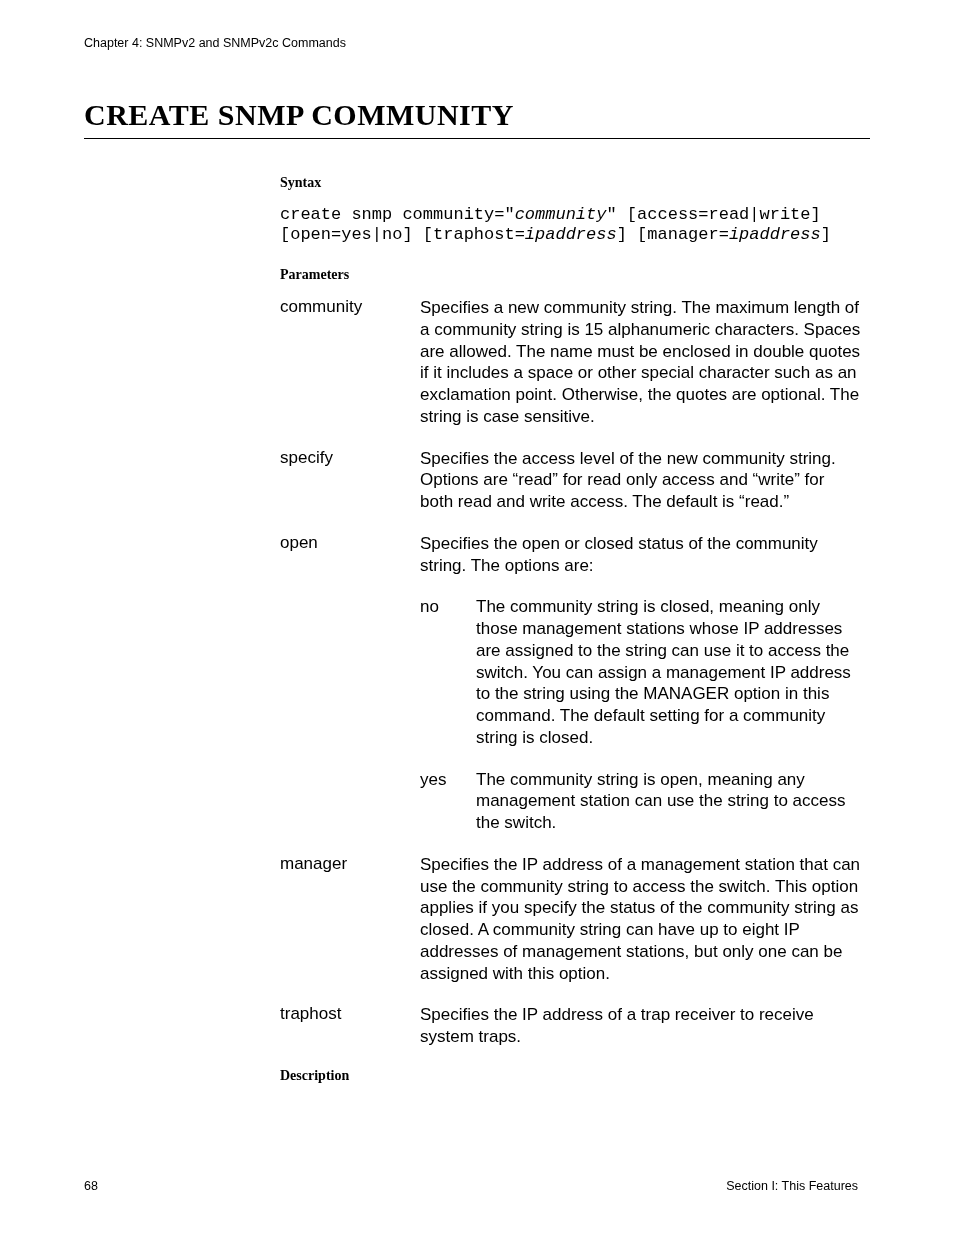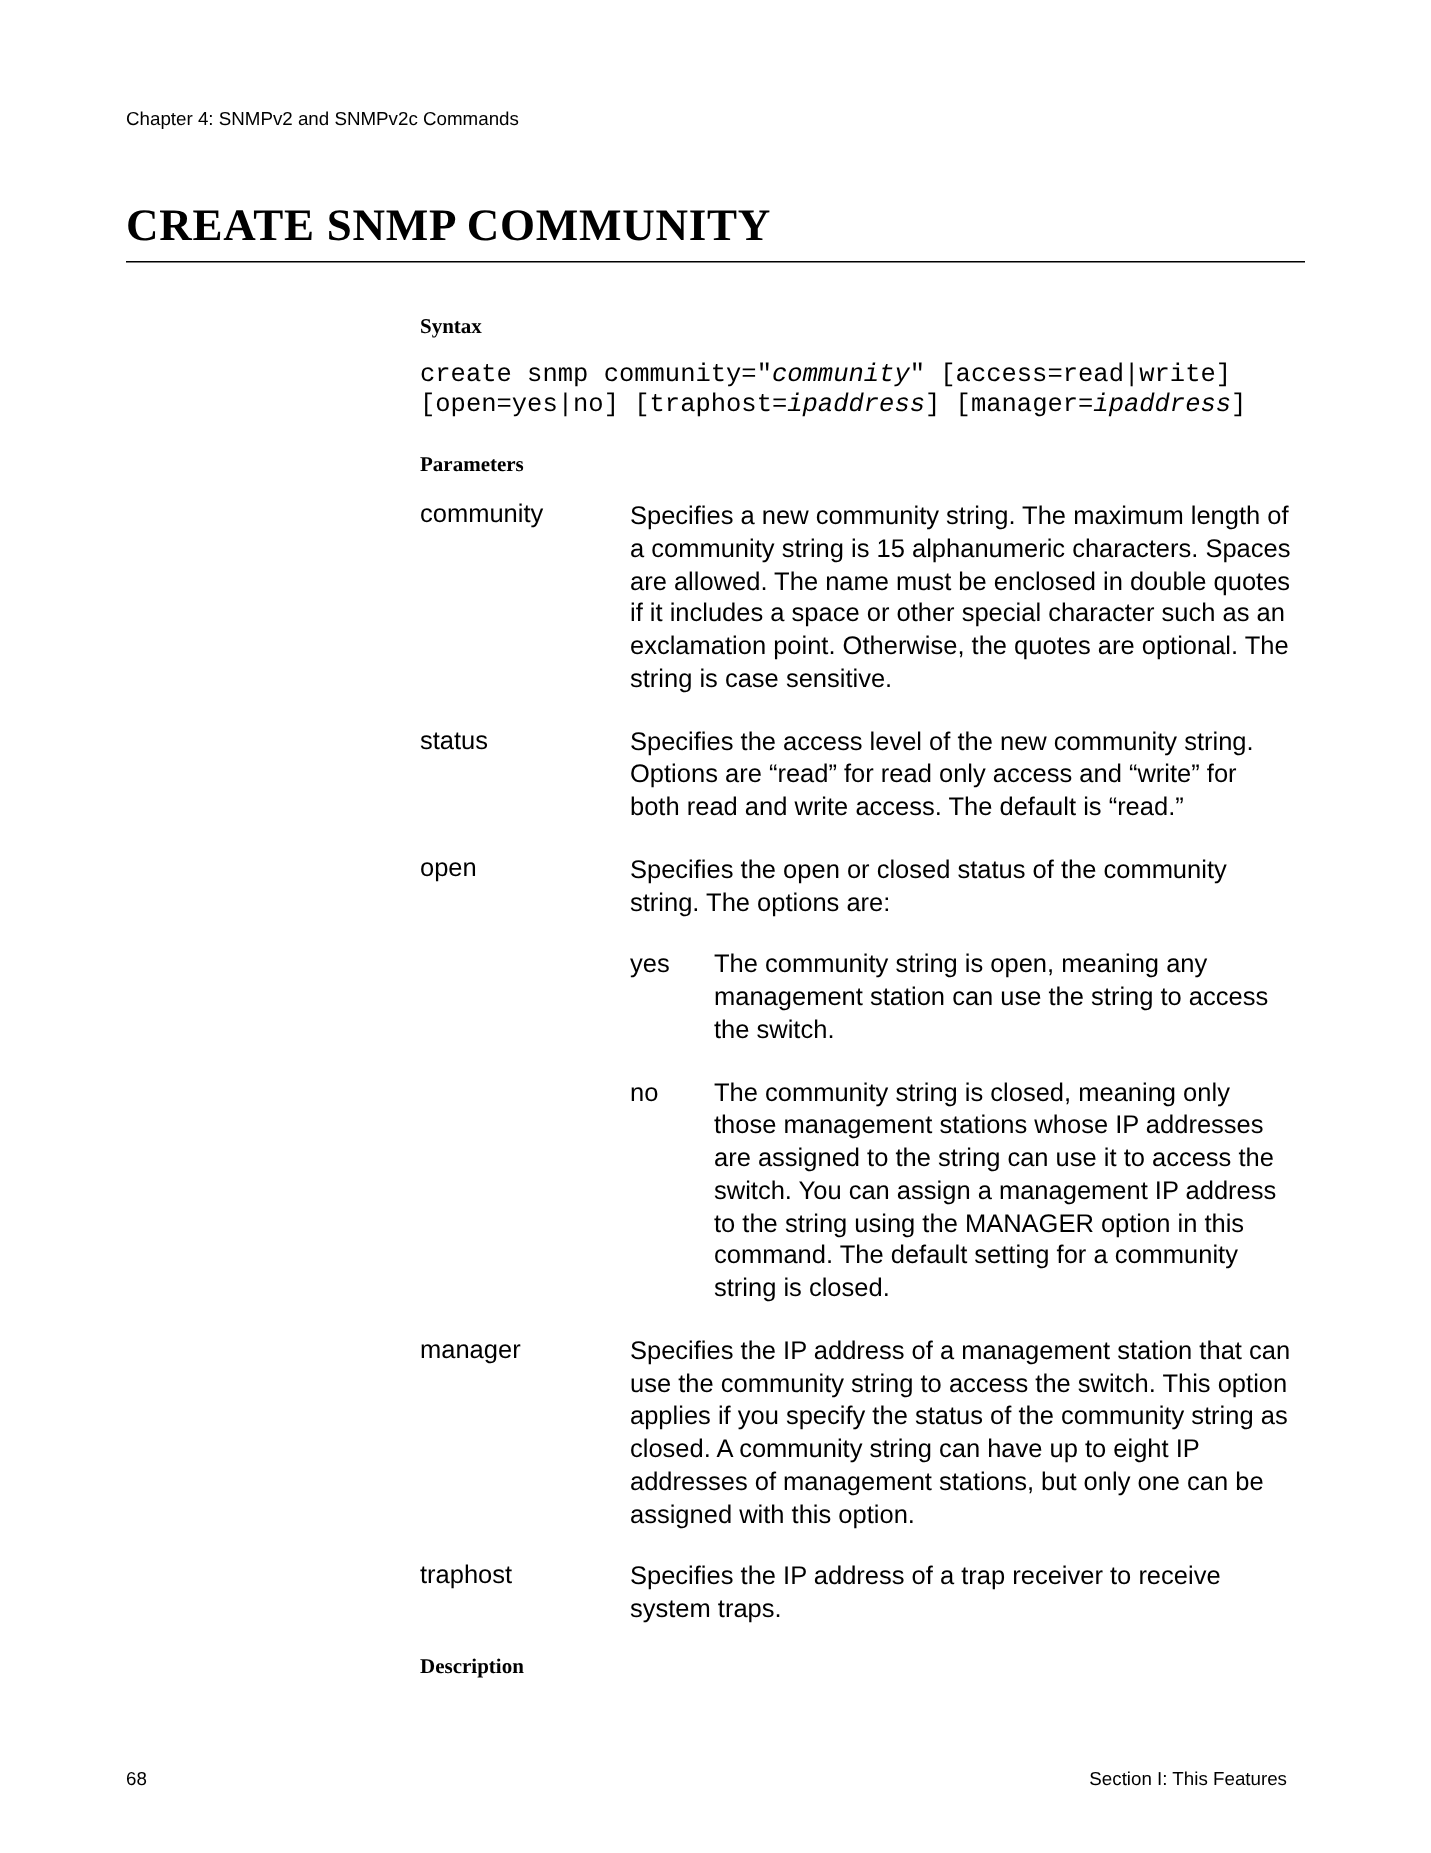--- a/index.html
+++ b/index.html
@@ -8,21 +8,21 @@
     width: 954px;
     height: 1235px;
     background: #fff;
     font-family: Arial, Helvetica, sans-serif;
     color: #000;
     position: relative;
   }
   .page {
     position: absolute;
     inset: 0;
-    padding: 72px 84px 0 84px;
+    padding: 36px 84px 0 84px;
     box-sizing: border-box;
   }
   .running-head {
     font-size: 12.5px;
     font-family: Arial, Helvetica, sans-serif;
     color: #000;
     margin-bottom: 48px;
   }
   .title-wrap {
     border-bottom: 1px solid #000;
@@ -113,37 +113,37 @@
 <span>[open=yes|no] [traphost=</span><span class="arg">ipaddress</span><span>] [manager=</span><span class="arg">ipaddress</span><span>]</span></div>
 
     <div class="subhead">Parameters</div>
 
     <div class="param-row">
       <div class="param-name">community</div>
       <div class="param-desc">Specifies a new community string. The maximum length of a community string is 15 alphanumeric characters. Spaces are allowed. The name must be enclosed in double quotes if it includes a space or other special character such as an exclamation point. Otherwise, the quotes are optional. The string is case sensitive.</div>
     </div>
 
     <div class="param-row">
-      <div class="param-name">status</div>
+      <div class="param-name">specify</div>
       <div class="param-desc">Specifies the access level of the new community string. Options are “read” for read only access and “write” for both read and write access. The default is “read.”</div>
     </div>
 
     <div class="param-row">
       <div class="param-name">open</div>
       <div class="param-desc">
         <span>Specifies the open or closed status of the community string. The options are:</span>
 
         <div class="option-row">
-          <div class="option-name">yes</div>
-          <div class="option-desc">The community string is open, meaning any management station can use the string to access the switch.</div>
+          <div class="option-name">no</div>
+          <div class="option-desc">The community string is closed, meaning only those management stations whose IP addresses are assigned to the string can use it to access the switch. You can assign a management IP address to the string using the MANAGER option in this command. The default setting for a community string is closed.</div>
         </div>
 
         <div class="option-row">
-          <div class="option-name">no</div>
-          <div class="option-desc">The community string is closed, meaning only those management stations whose IP addresses are assigned to the string can use it to access the switch. You can assign a management IP address to the string using the MANAGER option in this command. The default setting for a community string is closed.</div>
+          <div class="option-name">yes</div>
+          <div class="option-desc">The community string is open, meaning any management station can use the string to access the switch.</div>
         </div>
       </div>
     </div>
 
     <div class="param-row">
       <div class="param-name">manager</div>
       <div class="param-desc">Specifies the IP address of a management station that can use the community string to access the switch. This option applies if you specify the status of the community string as closed. A community string can have up to eight IP addresses of management stations, but only one can be assigned with this option.</div>
     </div>
 
     <div class="param-row">

